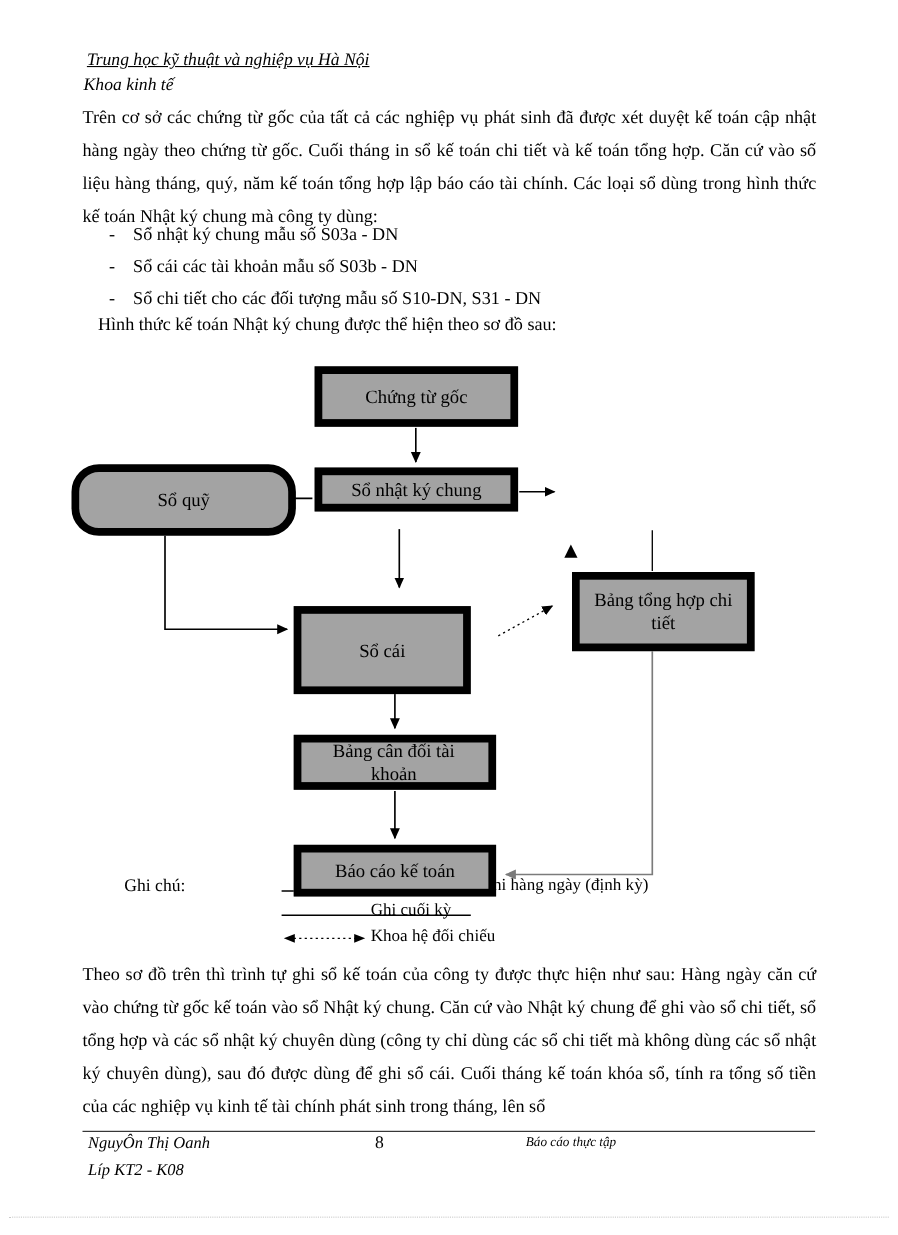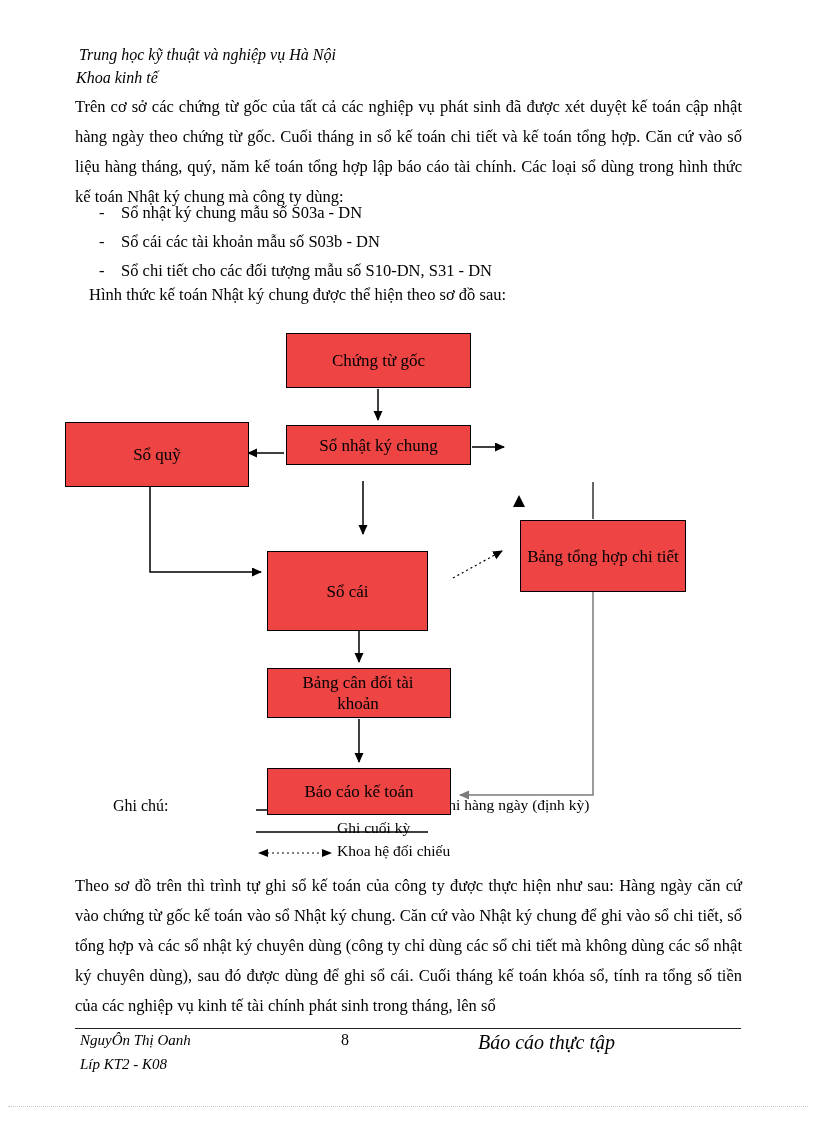--- a/index.html
+++ b/index.html
@@ -8,21 +8,21 @@
     position:relative; width:816px; height:1123px; background:#fff;
     font-family:"Liberation Serif", serif; color:#000; overflow:hidden;
   }
   .abs { position:absolute; }
   .header-line { font-style:italic; font-size:16px; white-space:nowrap; }
   .para { text-align:justify; font-size:16.5px; line-height:30px; }
   .bullet-row { display:flex; font-size:16.5px; line-height:29px; }
   .bullet-marker { width:22px; flex:0 0 22px; }
   .diagram-intro { font-size:16.5px; white-space:nowrap; }
   .diagram-box {
-    position:absolute; background:#ef4444; border:1px solid #000000;
+    position:absolute; background:#a3a3a3; border:7px solid #000000;
     display:flex; align-items:center; justify-content:center; text-align:center;
     font-size:17px; line-height:21px; z-index:3; padding:2px 6px;
   }
   .narrow-pad { padding:2px 26px; }
   svg.arrows { position:absolute; left:0; top:0; z-index:1; pointer-events:none; }
   .legend-label { position:absolute; font-size:15.5px; z-index:2; white-space:nowrap; }
   .footer-rule { border-top:1.5px solid #222; }
   .footer-author { font-style:italic; font-size:15px; white-space:nowrap; }
 </style>
 </head>
@@ -61,21 +61,21 @@
 
     <line x1="453" y1="578" x2="502" y2="551" stroke="#000" stroke-width="1.2" stroke-dasharray="2 3" marker-end="url(#mA)"></line>
 
     <line x1="256" y1="810" x2="342" y2="810" stroke="#000" stroke-width="1.5" marker-end="url(#mA)"></line>
     <line x1="256" y1="832" x2="428" y2="832" stroke="#000" stroke-width="1.5"></line>
     <line x1="262" y1="853" x2="328" y2="853" stroke="#000" stroke-width="1.2" stroke-dasharray="2 3"></line>
     <polygon points="268,849 268,857 258,853" fill="#000"></polygon>
     <polygon points="322,849 322,857 332,853" fill="#000"></polygon>
   </svg>
 
-  <div class="abs header-line" style="top:46px;left:79px;">Trung học kỹ thuật và nghiệp vụ Hà Nội</div>
+  <div class="abs header-line" style="top:46px;left:79px;text-decoration:underline;">Trung học kỹ thuật và nghiệp vụ Hà Nội</div>
   <div class="abs header-line" style="top:69px;left:76px;">Khoa kinh tế</div>
 
   <div class="abs para" style="top:92px;left:75px;width:667px;">Trên cơ sở các chứng từ gốc của tất cả các nghiệp vụ phát sinh đã được xét duyệt kế toán cập nhật hàng ngày theo chứng từ gốc. Cuối tháng in sổ kế toán chi tiết và kế toán tổng hợp. Căn cứ vào số liệu hàng tháng, quý, năm kế toán tổng hợp lập báo cáo tài chính. Các loại sổ dùng trong hình thức kế toán Nhật ký chung mà công ty dùng:</div>
 
   <div class="abs" style="top:198px;left:99px;">
     <div class="bullet-row">
       <span class="bullet-marker">-</span>
       <span>Sổ nhật ký chung mẫu số S03a - DN</span>
     </div>
     <div class="bullet-row">
@@ -84,35 +84,35 @@
     </div>
     <div class="bullet-row">
       <span class="bullet-marker">-</span>
       <span>Sổ chi tiết cho các đối tượng mẫu số S10-DN, S31 - DN</span>
     </div>
   </div>
 
   <div class="abs diagram-intro" style="top:285px;left:75px;margin-left:14px;">Hình thức kế toán Nhật ký chung được thể hiện theo sơ đồ sau:</div>
 
   <div class="diagram-box" style="left:286px;top:333px;width:185px;height:55px;">Chứng từ gốc</div>
-  <div class="diagram-box" style="left:65px;top:422px;width:184px;height:65px;">Sổ quỹ</div>
+  <div class="diagram-box" style="left:65px;top:422px;width:204px;height:65px;border-radius:25px;">Sổ quỹ</div>
   <div class="diagram-box" style="left:286px;top:425px;width:185px;height:40px;">Sổ nhật ký chung</div>
   <div class="diagram-box" style="left:520px;top:520px;width:166px;height:72px;">Bảng tổng hợp chi tiết</div>
   <div class="diagram-box" style="left:267px;top:551px;width:161px;height:80px;">Sổ cái</div>
   <div class="diagram-box narrow-pad" style="left:267px;top:668px;width:184px;height:50px;padding-left:24px;">Bảng cân đối tài khoản</div>
   <div class="diagram-box" style="left:267px;top:768px;width:184px;height:47px;">Báo cáo kế toán</div>
 
   <div class="legend-label" style="left:113px;top:797px;font-size:16px;">Ghi chú:</div>
   <div class="legend-label" style="left:437px;top:796px;">Ghi hàng ngày (định kỳ)</div>
   <div class="legend-label" style="left:337px;top:819px;">Ghi cuối kỳ</div>
   <div class="legend-label" style="left:337px;top:842px;">Khoa hệ đối chiếu</div>
 
   <div class="abs para" style="top:871px;left:75px;width:667px;">Theo sơ đồ trên thì trình tự ghi sổ kế toán của công ty được thực hiện như sau: Hàng ngày căn cứ vào chứng từ gốc kế toán vào sổ Nhật ký chung. Căn cứ vào Nhật ký chung để ghi vào sổ chi tiết, sổ tổng hợp và các sổ nhật ký chuyên dùng (công ty chỉ dùng các sổ chi tiết mà không dùng các sổ nhật ký chuyên dùng), sau đó được dùng để ghi sổ cái. Cuối tháng kế toán khóa sổ, tính ra tổng số tiền của các nghiệp vụ kinh tế tài chính phát sinh trong tháng, lên sổ</div>
 
   <div class="abs footer-rule" style="top:1028px;left:75px;width:666px;"></div>
   <div class="abs footer-author" style="top:1032px;left:80px;">NguyÔn Thị Oanh</div>
   <div class="abs footer-author" style="top:1056px;left:80px;">Líp KT2 - K08</div>
   <div class="abs" style="top:1031px;left:341px;font-size:16px;">8</div>
-  <div class="abs" style="top:1031px;left:478px;font-style:italic;font-size:20px;">Báo cáo thực tập</div>
+  <div class="abs" style="top:1031px;left:478px;font-style:italic;font-size:12px;">Báo cáo thực tập</div>
 
   <div class="abs" style="top:1106px;left:8px;width:800px;border-top:1px dotted #c9c9c9;"></div>
 
 </div>
 
 </body></html>

